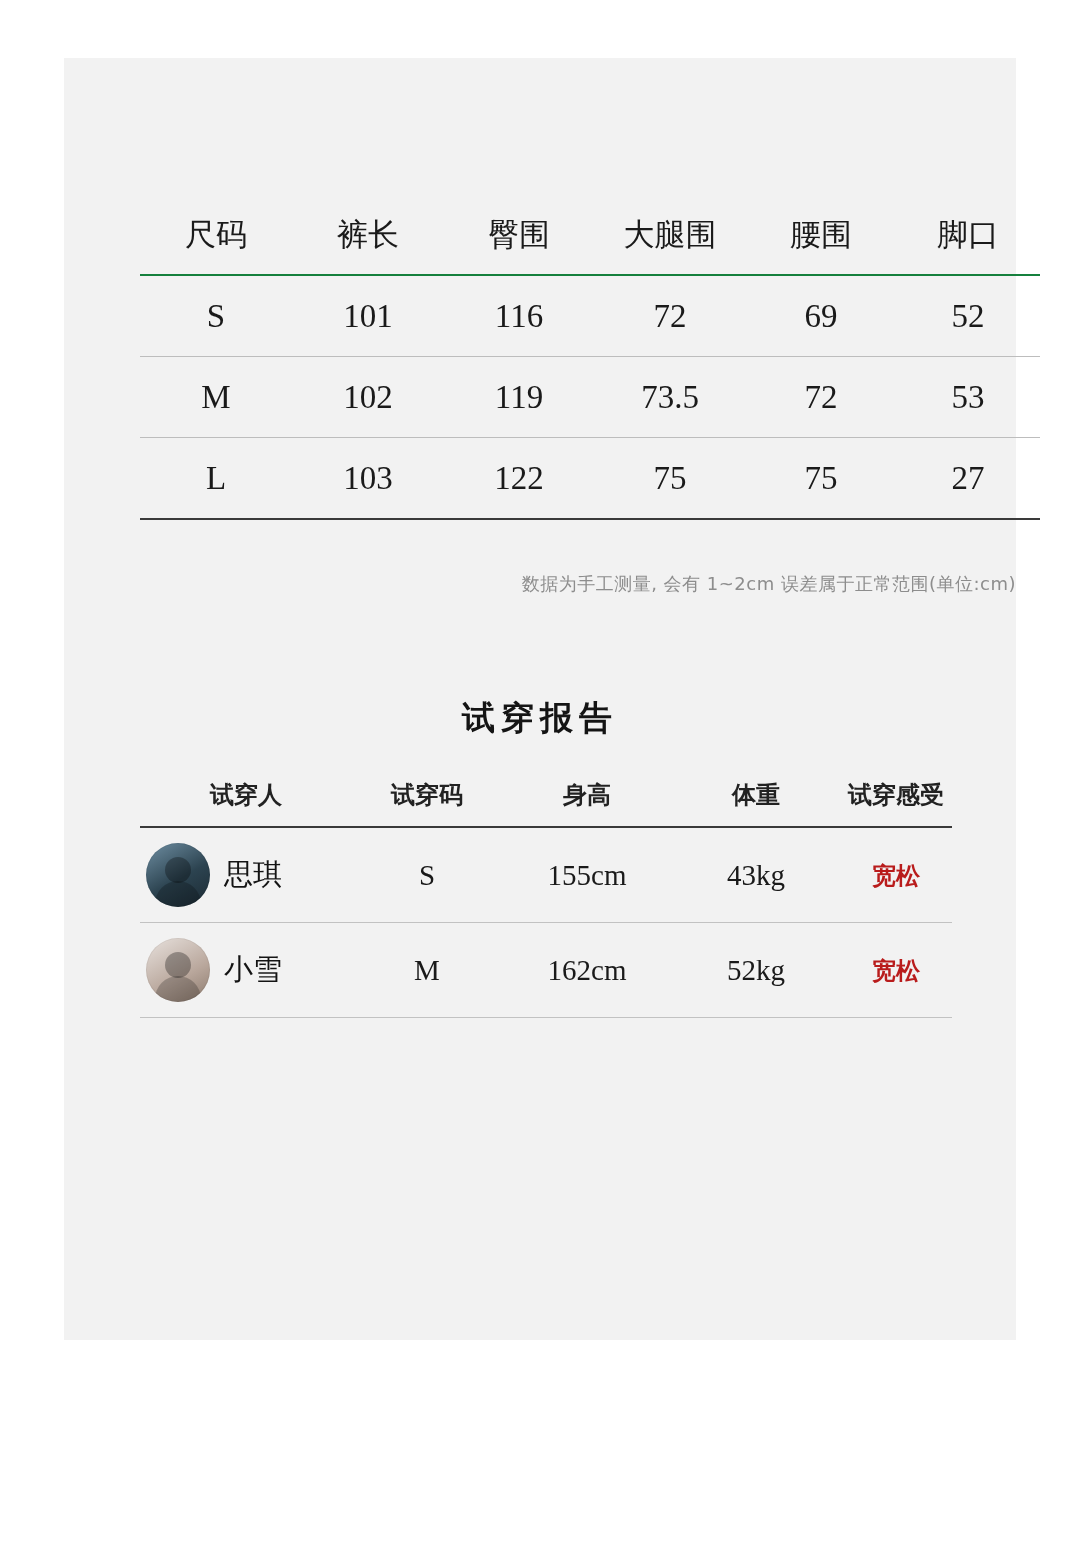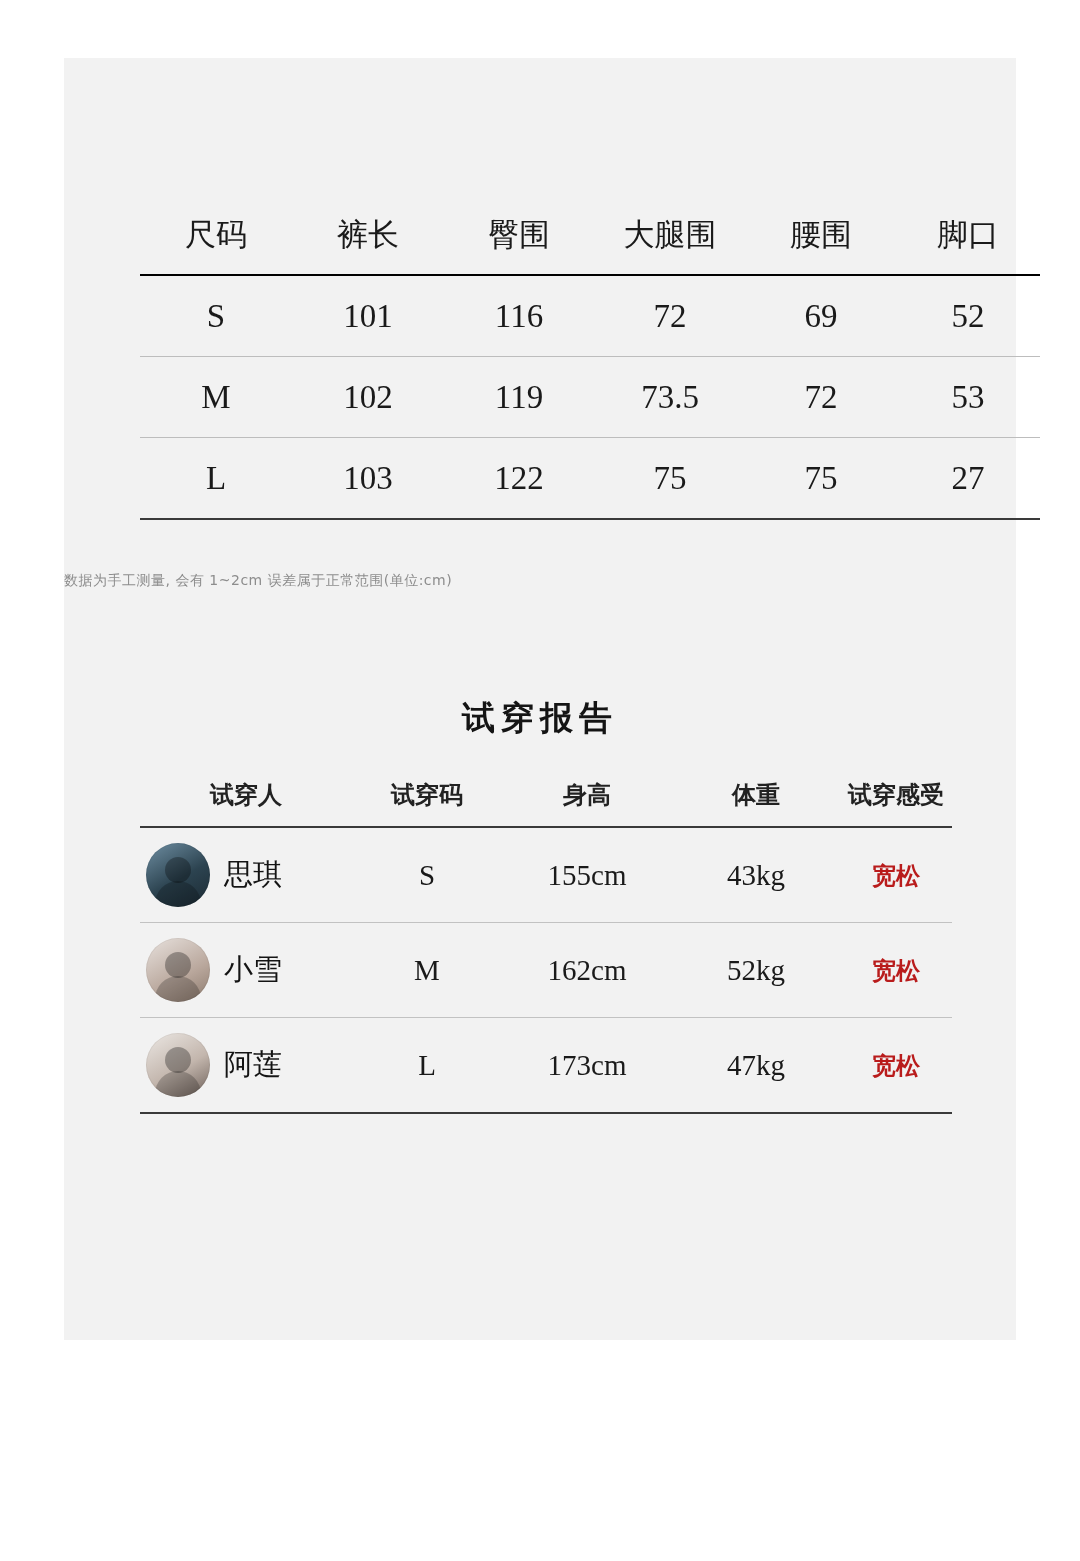--- a/index.html
+++ b/index.html
@@ -42,21 +42,21 @@
     text-align: center;
     color: #1a1a1a;
     font-weight: normal;
     padding: 0;
   }
   .size-table th {
     font-family: Liberation Sans, sans-serif;
     font-size: 31px;
     height: 78px;
     vertical-align: middle;
-    border-bottom: 2px solid #000000;
+    border-bottom: 2px solid #15803d;
   }
   .size-table td {
     font-size: 33px;
     height: 80px;
     vertical-align: middle;
     border-bottom: 1px solid #bdbdbd;
   }
   .size-table tr.last td {
     border-bottom: 2px solid #3a3a3a;
   }
@@ -64,24 +64,24 @@
   .col-b { width: 152px; }
   .col-c { width: 150px; }
   .col-d { width: 152px; }
   .col-e { width: 150px; }
   .col-f { width: 144px; }
 
   .note {
     position: absolute;
     width: 952px;
     left: 64px;
-    text-align: left;
+    text-align: right;
     color: #8d8d8d;
     font-family: "DejaVu Sans", sans-serif;
-    font-size: 14px;
+    font-size: 18px;
     letter-spacing: 0.5px;
   }
   .note-1 { top: 572px; }
   .note-2 { top: 1258px; font-weight: bold; color: #8d8d8d; }
 
   
   .report-title {
     position: absolute;
     width: 952px;
     left: 64px;
@@ -284,28 +284,16 @@
           <div class="person">
             <span class="avatar a2"></span>
             <span class="pname">小雪</span>
           </div>
         </td>
         <td>M</td>
         <td>162cm</td>
         <td>52kg</td>
         <td><span class="feel">宽松</span></td>
       </tr>
-      <tr class="last">
-        <td class="person-cell">
-          <div class="person">
-            <span class="avatar a4"></span>
-            <span class="pname">阿莲</span>
-          </div>
-        </td>
-        <td>L</td>
-        <td>173cm</td>
-        <td>47kg</td>
-        <td><span class="feel">宽松</span></td>
-      </tr>
     </tbody>
   </table>
 
 </div>
 
 </body></html>

